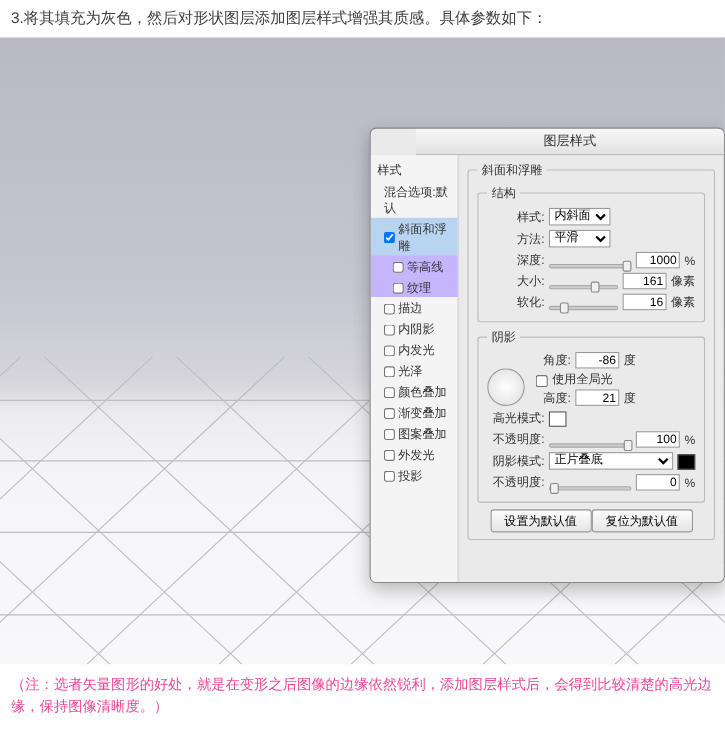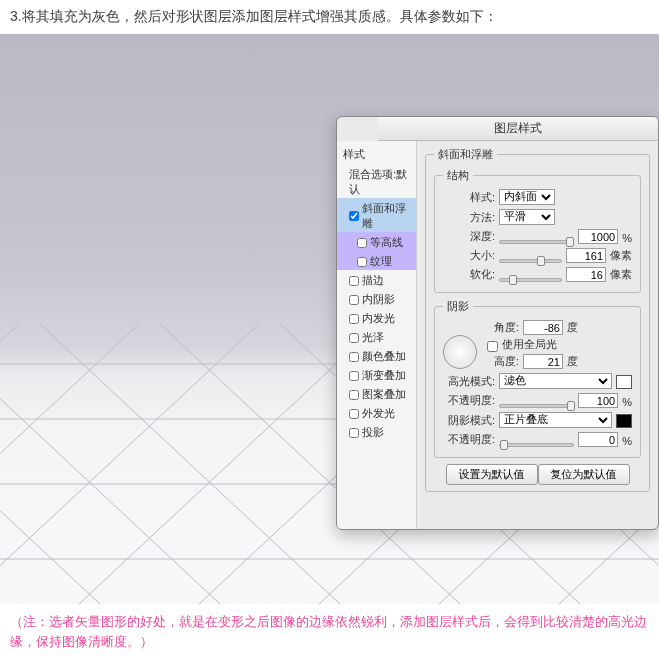--- a/index.html
+++ b/index.html
@@ -183,21 +183,20 @@
                   </div>
                 <div class="row" style="margin-bottom:0">
                     <span class="row-label" style="width:32px">高度:</span>
                     <input class="num-input" value="21" style="">
                     <span class="unit">度</span>
                   </div>
               </div>
             </div>
             <div class="row">
                 <span class="row-label">高光模式:</span>
-                <select style="flex:1"><option>滤色</option></select>
                 <span class="swatch" style="background:#ffffff"></span>
               </div>
             <div class="row">
                 <span class="row-label">不透明度:</span>
                 <div class="slider">
                   <div class="thumb" style="left:92%"></div>
                 </div>
                 <input class="num-input" value="100" style="">
                 <span class="unit">%</span>
               </div>

